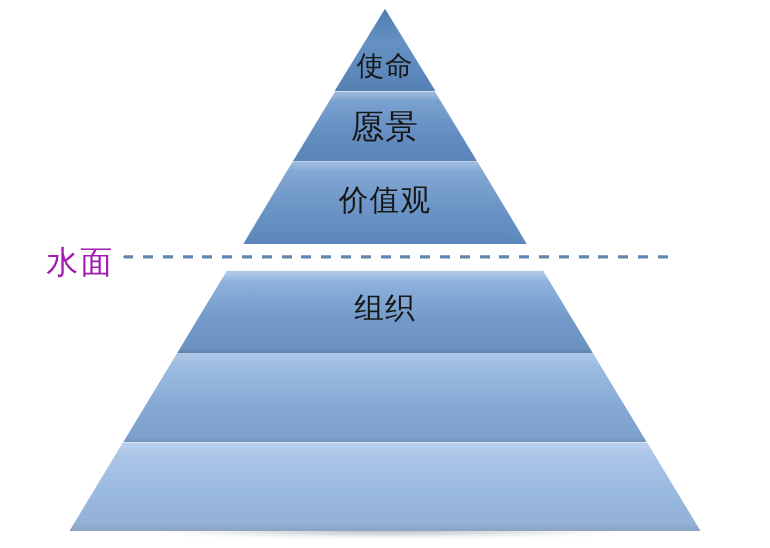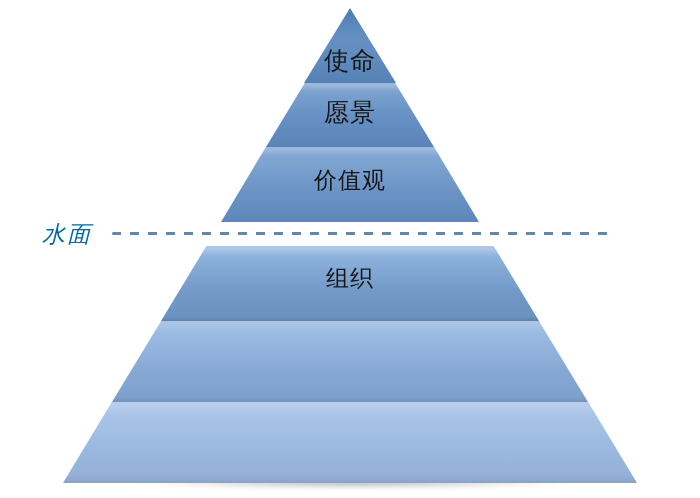--- a/index.html
+++ b/index.html
@@ -33,32 +33,32 @@
   
   .base-shadow{
     position:absolute;left:50px;top:478px;width:604px;height:16px;z-index:0;
     background:radial-gradient(ellipse 50% 46% at 50% 32%,rgba(92,98,108,0.48),rgba(92,98,108,0) 72%);
     filter:blur(2px);
   }
   
   .lvl-label{
     position:absolute;left:0;width:700px;z-index:2;
     text-align:center;color:#171717;
-    font-size:23px;font-weight:500;letter-spacing:1px;line-height:1.1;
+    font-size:27px;font-weight:500;letter-spacing:1px;line-height:1.1;
   }
   .lab-mission{top:47px;font-size:25px;}
-  .lab-vision{top:99px;font-size:25px;}
+  .lab-vision{top:99px;font-size:30px;}
   .lab-values{top:168px;}
   .lab-org{top:266px;text-align:center;}
   .lab-kpi{top:349px;}
   .lab-culture{top:425px;}
   
   .water-label{
     position:absolute;left:42px;top:219px;z-index:2;
-    color:#0369a1;font-size:23px;font-weight:500;letter-spacing:2px;font-style:italic;
+    color:#a21caf;font-size:29px;font-weight:500;letter-spacing:2px;
   }
   .water-line{
     position:absolute;left:112px;top:232px;width:496px;height:3px;z-index:2;
     background:repeating-linear-gradient(90deg,#6286b2 0px,#6286b2 9px,transparent 9px,transparent 18px);
     border-radius:2px;
   }
 </style>
 </head>
 <body>
 

